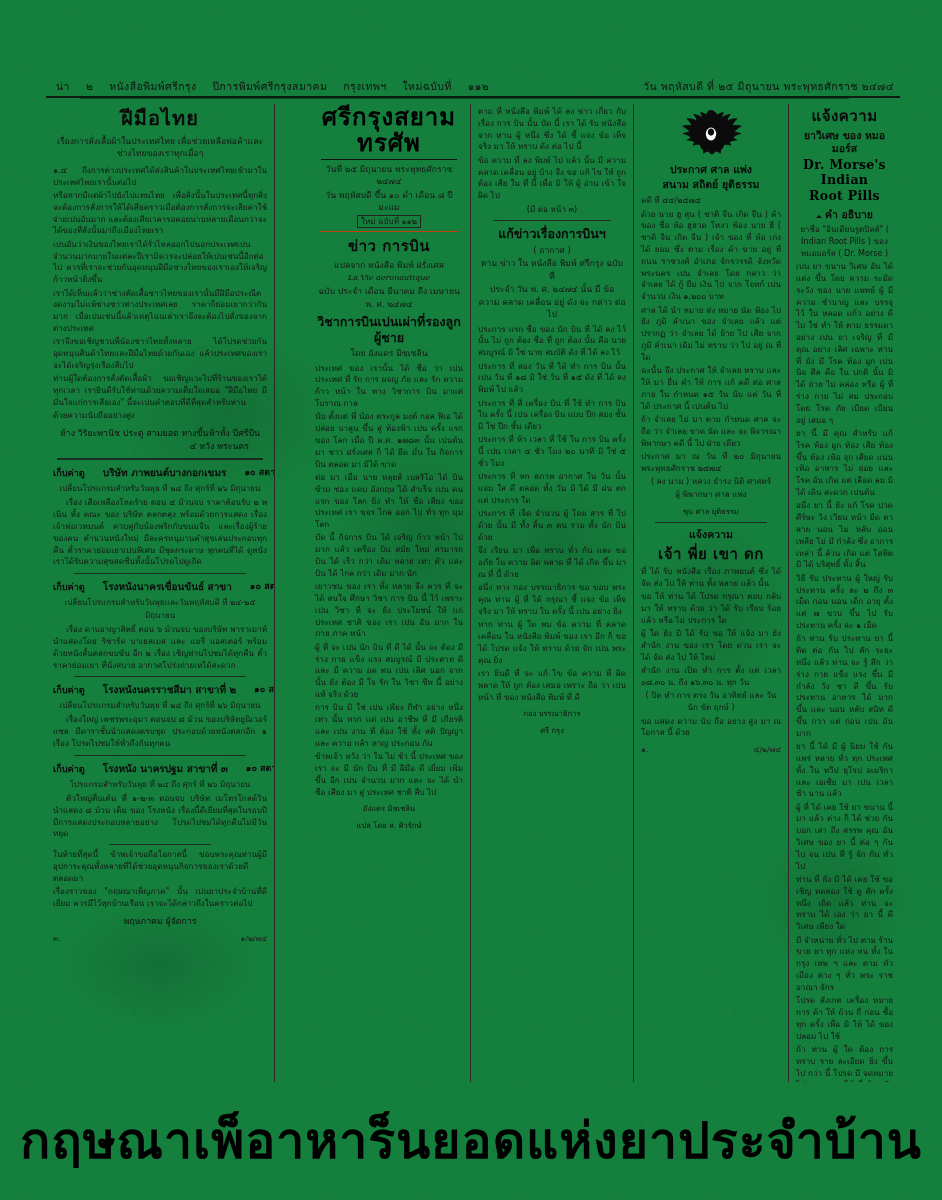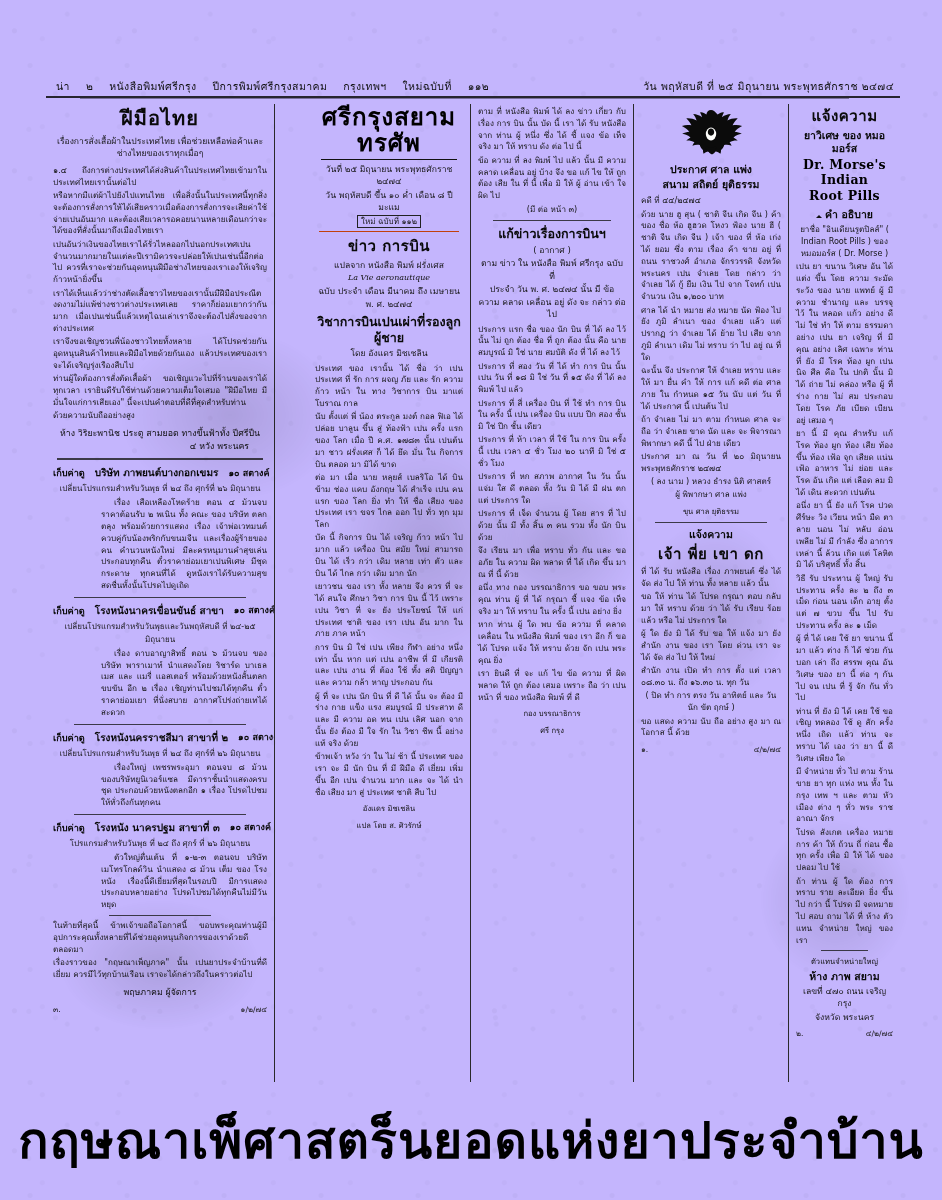--- a/index.html
+++ b/index.html
@@ -9,21 +9,21 @@
   }
   body {
     font-family: "DejaVu Sans", "Liberation Sans", sans-serif;
   }
 
   
   .page {
     position: relative;
     width: 942px;
     height: 1200px;
-    background: #c4b5fd;
+    background: #15803d;
     overflow: hidden;
   }
 
   
   .grain {
     position: absolute;
     inset: 0;
     pointer-events: none;
     opacity: .30;
     background:
@@ -130,37 +130,37 @@
   .sub-i { font-style: italic; font-family: "DejaVu Serif", serif; font-size: 8px; }
 
   .body {
     font-size: 8.1px;
     line-height: 1.46;
     color: #131313;
     text-align: justify;
     hyphens: none;
     word-break: break-word;
   }
-  .body.ind { text-indent: 13px; margin-left: 48px; }
+  .body.ind { text-indent: 13px; }
   .body p { margin: 0 0 1.5px; }
 
   .rule {
     height: 1px;
     background: #1a1a1a;
     margin: 5px 10%;
     opacity: .8;
   }
   .rule.thick { height: 2px; margin: 5px 2%; }
   .rule.short { margin: 4px 26%; }
 
   
   .cls-head {
     display: flex;
-    align-items: center;
-    gap: 10px;
+    align-items: flex-start;
+    gap: 18px;
     font-size: 9.2px;
     font-weight: 700;
     color: #0a0a0a;
     margin: 3px 0 2px;
     white-space: nowrap;
   }
   .cls-head .t {
     flex: 1 1 auto;
     text-align: center;
     font-size: 10px;
@@ -382,22 +382,22 @@
 
       <div class="hl hl-md">วิชาการบินเปนเผ่าที่รองลูกผู้ชาย</div>
       <div class="sub">โดย  อังแดร  มิชเชลิน</div>
 
       <div class="body" style="margin-top:3px">
         <p class="ind">ประเทศ ของ เรานั้น ได้ ชื่อ ว่า เปนประเทศ ที่ รัก การ ผจญ ภัย และ รัก ความ ก้าว หน้า ใน ทาง วิชาการ บิน มาแต่ โบราณ กาล</p>
         <p class="ind">นับ ตั้งแต่ พี่ น้อง ตระกูล มงต์ กอล ฟิเอ ได้ ปล่อย บาลูน ขึ้น สู่ ท้องฟ้า เปน ครั้ง แรก ของ โลก เมื่อ ปี ค.ศ. ๑๗๘๓ นั้น เปนต้นมา ชาว ฝรั่งเศส ก็ ได้ ยึด มั่น ใน กิจการ บิน ตลอด มา มิได้ ขาด</p>
         <p class="ind">ต่อ มา เมื่อ นาย หลุยส์ เบลริโอ ได้ บิน ข้าม ช่อง แคบ อังกฤษ ได้ สำเร็จ เปน คน แรก ของ โลก ยิ่ง ทำ ให้ ชื่อ เสียง ของ ประเทศ เรา ขจร ไกล ออก ไป ทั่ว ทุก มุม โลก</p>
         <p class="ind">บัด นี้ กิจการ บิน ได้ เจริญ ก้าว หน้า ไป มาก แล้ว เครื่อง บิน สมัย ใหม่ สามารถ บิน ได้ เร็ว กว่า เดิม หลาย เท่า ตัว และ บิน ได้ ไกล กว่า เดิม มาก นัก</p>
         <p class="ind">เยาวชน ของ เรา ทั้ง หลาย จึง ควร ที่ จะ ได้ สนใจ ศึกษา วิชา การ บิน นี้ ไว้ เพราะ เปน วิชา ที่ จะ ยัง ประโยชน์ ให้ แก่ ประเทศ ชาติ ของ เรา เปน อัน มาก ใน ภาย ภาค หน้า</p>
+        <p class="ind">ผู้ ที่ จะ เปน นัก บิน ที่ ดี ได้ นั้น จะ ต้อง มี ร่าง กาย แข็ง แรง สมบูรณ์ มี ประสาท ดี และ มี ความ อด ทน เปน เลิศ นอก จาก นั้น ยัง ต้อง มี ใจ รัก ใน วิชา ชีพ นี้ อย่าง แท้ จริง ด้วย</p>
         <p class="ind">การ บิน มิ ใช่ เปน เพียง กีฬา อย่าง หนึ่ง เท่า นั้น หาก แต่ เปน อาชีพ ที่ มี เกียรติ และ เปน งาน ที่ ต้อง ใช้ ทั้ง สติ ปัญญา และ ความ กล้า หาญ ประกอบ กัน</p>
-        <p class="ind">ผู้ ที่ จะ เปน นัก บิน ที่ ดี ได้ นั้น จะ ต้อง มี ร่าง กาย แข็ง แรง สมบูรณ์ มี ประสาท ดี และ มี ความ อด ทน เปน เลิศ นอก จาก นั้น ยัง ต้อง มี ใจ รัก ใน วิชา ชีพ นี้ อย่าง แท้ จริง ด้วย</p>
         <p class="ind">ข้าพเจ้า หวัง ว่า ใน ไม่ ช้า นี้ ประเทศ ของ เรา จะ มี นัก บิน ที่ มี ฝีมือ ดี เยี่ยม เพิ่ม ขึ้น อีก เปน จำนวน มาก และ จะ ได้ นำ ชื่อ เสียง มา สู่ ประเทศ ชาติ สืบ ไป</p>
       </div>
 
       <div class="sig small">อังแดร มิชเชลิน</div>
       <div class="sig small">แปล โดย  ส. ศิวรักษ์</div>
     </div>
 
     <div class="col c3">
       <div class="body" style="margin-top:2px">
         <p class="ind">ตาม ที่ หนังสือ พิมพ์ ได้ ลง ข่าว เกี่ยว กับ เรื่อง การ บิน นั้น บัด นี้ เรา ได้ รับ หนังสือ จาก ท่าน ผู้ หนึ่ง ซึ่ง ได้ ชี้ แจง ข้อ เท็จ จริง มา ให้ ทราบ ดัง ต่อ ไป นี้</p>
@@ -484,20 +484,22 @@
       <div class="hl hl-sm" style="margin-top:5px">
         <span class="bullet"></span><span>คำ อธิบาย</span>
       </div>
 
       <div class="body" style="margin-top:3px">
         <p class="center">ยาชื่อ "อินเดียนรูตปิลส์" ( Indian Root Pills ) ของ หมอมอร์ส ( Dr. Morse )</p>
         <p class="ind">เปน ยา ขนาน วิเศษ อัน ได้ แต่ง ขึ้น โดย ความ ระมัด ระวัง ของ นาย แพทย์ ผู้ มี ความ ชำนาญ และ บรรจุ ไว้ ใน หลอด แก้ว อย่าง ดี  ไม่ ใช่ ทำ ให้ ตาม ธรรมดา  อย่าง เปน ยา เจริญ ที่ มี คุณ อย่าง เลิศ เฉพาะ ท่าน ที่ ยัง มี โรค ท้อง ผูก เปน นิจ ศีล  คือ ใน ปกติ นั้น มิ ได้ ถ่าย ไม่ คล่อง หรือ ผู้ ที่ ร่าง กาย ไม่ สม ประกอบ โดย โรค ภัย เบียด เบียน อยู่ เสมอ ๆ</p>
         <p class="ind">ยา นี้ มี คุณ สำหรับ แก้ โรค ท้อง ผูก ท้อง เสีย ท้อง ขึ้น ท้อง เฟ้อ จุก เสียด แน่น เฟ้อ อาหาร ไม่ ย่อย และ โรค อัน เกิด แต่ เลือด ลม มิ ได้ เดิน สะดวก เปนต้น</p>
         <p class="ind">อนึ่ง ยา นี้ ยัง แก้ โรค ปวด ศีร์ษะ วิง เวียน หน้า มืด ตา ลาย นอน ไม่ หลับ อ่อน เพลีย ไม่ มี กำลัง ซึ่ง อาการ เหล่า นี้ ล้วน เกิด แต่ โลหิต มิ ได้ บริสุทธิ์ ทั้ง สิ้น</p>
         <p class="ind">วิธี รับ ประทาน  ผู้ ใหญ่ รับ ประทาน ครั้ง ละ ๒ ถึง ๓ เม็ด ก่อน นอน เด็ก อายุ ตั้ง แต่ ๗ ขวบ ขึ้น ไป รับ ประทาน ครั้ง ละ ๑ เม็ด</p>
+        <p class="ind">ถ้า ท่าน รับ ประทาน ยา นี้ ติด ต่อ กัน ไป สัก ระยะ หนึ่ง แล้ว ท่าน จะ รู้ สึก ว่า ร่าง กาย แข็ง แรง ขึ้น มี กำลัง วัง ชา ดี ขึ้น รับ ประทาน อาหาร ได้ มาก ขึ้น และ นอน หลับ สนิท ดี ขึ้น กว่า แต่ ก่อน เปน อัน มาก</p>
+        <p class="ind">ยา นี้ ได้ มี ผู้ นิยม ใช้ กัน แพร่ หลาย ทั่ว ทุก ประเทศ ทั้ง ใน ทวีป ยุโรป อเมริกา และ เอเซีย มา เปน เวลา ช้า นาน แล้ว</p>
         <p class="ind">ผู้ ที่ ได้ เคย ใช้ ยา ขนาน นี้ มา แล้ว ต่าง ก็ ได้ ช่วย กัน บอก เล่า ถึง สรรพ คุณ อัน วิเศษ ของ ยา นี้ ต่อ ๆ กัน ไป จน เปน ที่ รู้ จัก กัน ทั่ว ไป</p>
         <p class="ind">ท่าน ที่ ยัง มิ ได้ เคย ใช้ ขอ เชิญ ทดลอง ใช้ ดู สัก ครั้ง หนึ่ง เถิด แล้ว ท่าน จะ ทราบ ได้ เอง ว่า ยา นี้ ดี วิเศษ เพียง ใด</p>
         <p class="ind">มี จำหน่าย ทั่ว ไป ตาม ร้าน ขาย ยา ทุก แห่ง หน ทั้ง ใน กรุง เทพ ฯ และ ตาม หัว เมือง ต่าง ๆ ทั่ว พระ ราช อาณา จักร</p>
         <p class="ind">โปรด สังเกต เครื่อง หมาย การ ค้า ให้ ถ้วน ถี่ ก่อน ซื้อ ทุก ครั้ง เพื่อ มิ ให้ ได้ ของ ปลอม ไป ใช้</p>
         <p class="ind">ถ้า ท่าน ผู้ ใด ต้อง การ ทราบ ราย ละเอียด ยิ่ง ขึ้น ไป กว่า นี้ โปรด มี จดหมาย ไป สอบ ถาม ได้ ที่ ห้าง ตัว แทน จำหน่าย ใหญ่ ของ เรา</p>
       </div>
 
       <div class="rule short"></div>
 
       <div class="sig small">ตัวแทนจำหน่ายใหญ่</div>
@@ -506,21 +508,21 @@
       <div class="sub">จังหวัด พระนคร</div>
 
       <div class="footline">
         <span>๒.</span>
         <span>๔/๒/๗๔</span>
       </div>
     </div>
 
   </div>
 
-  <div class="banner">กฤษณาเพ็ศาสตร็นยอดแห่งยาประจำบ้าน</div>
+  <div class="banner">กฤษณาเพ็อาหาร็นยอดแห่งยาประจำบ้าน</div>
 
   <div class="smudge" style="left:120px;  top:330px; width:220px; height:170px;"></div>
   <div class="smudge" style="left:330px;  top:430px; width:190px; height:230px;"></div>
   <div class="smudge" style="left:470px;  top:470px; width:170px; height:150px;"></div>
   <div class="smudge" style="left:640px;  top:520px; width:150px; height:180px;"></div>
   <div class="smudge" style="left:60px;   top:900px; width:200px; height:130px;"></div>
   <div class="smudge" style="left:760px;  top:820px; width:150px; height:160px;"></div>
   <div class="grain"></div>
 </div>
 

